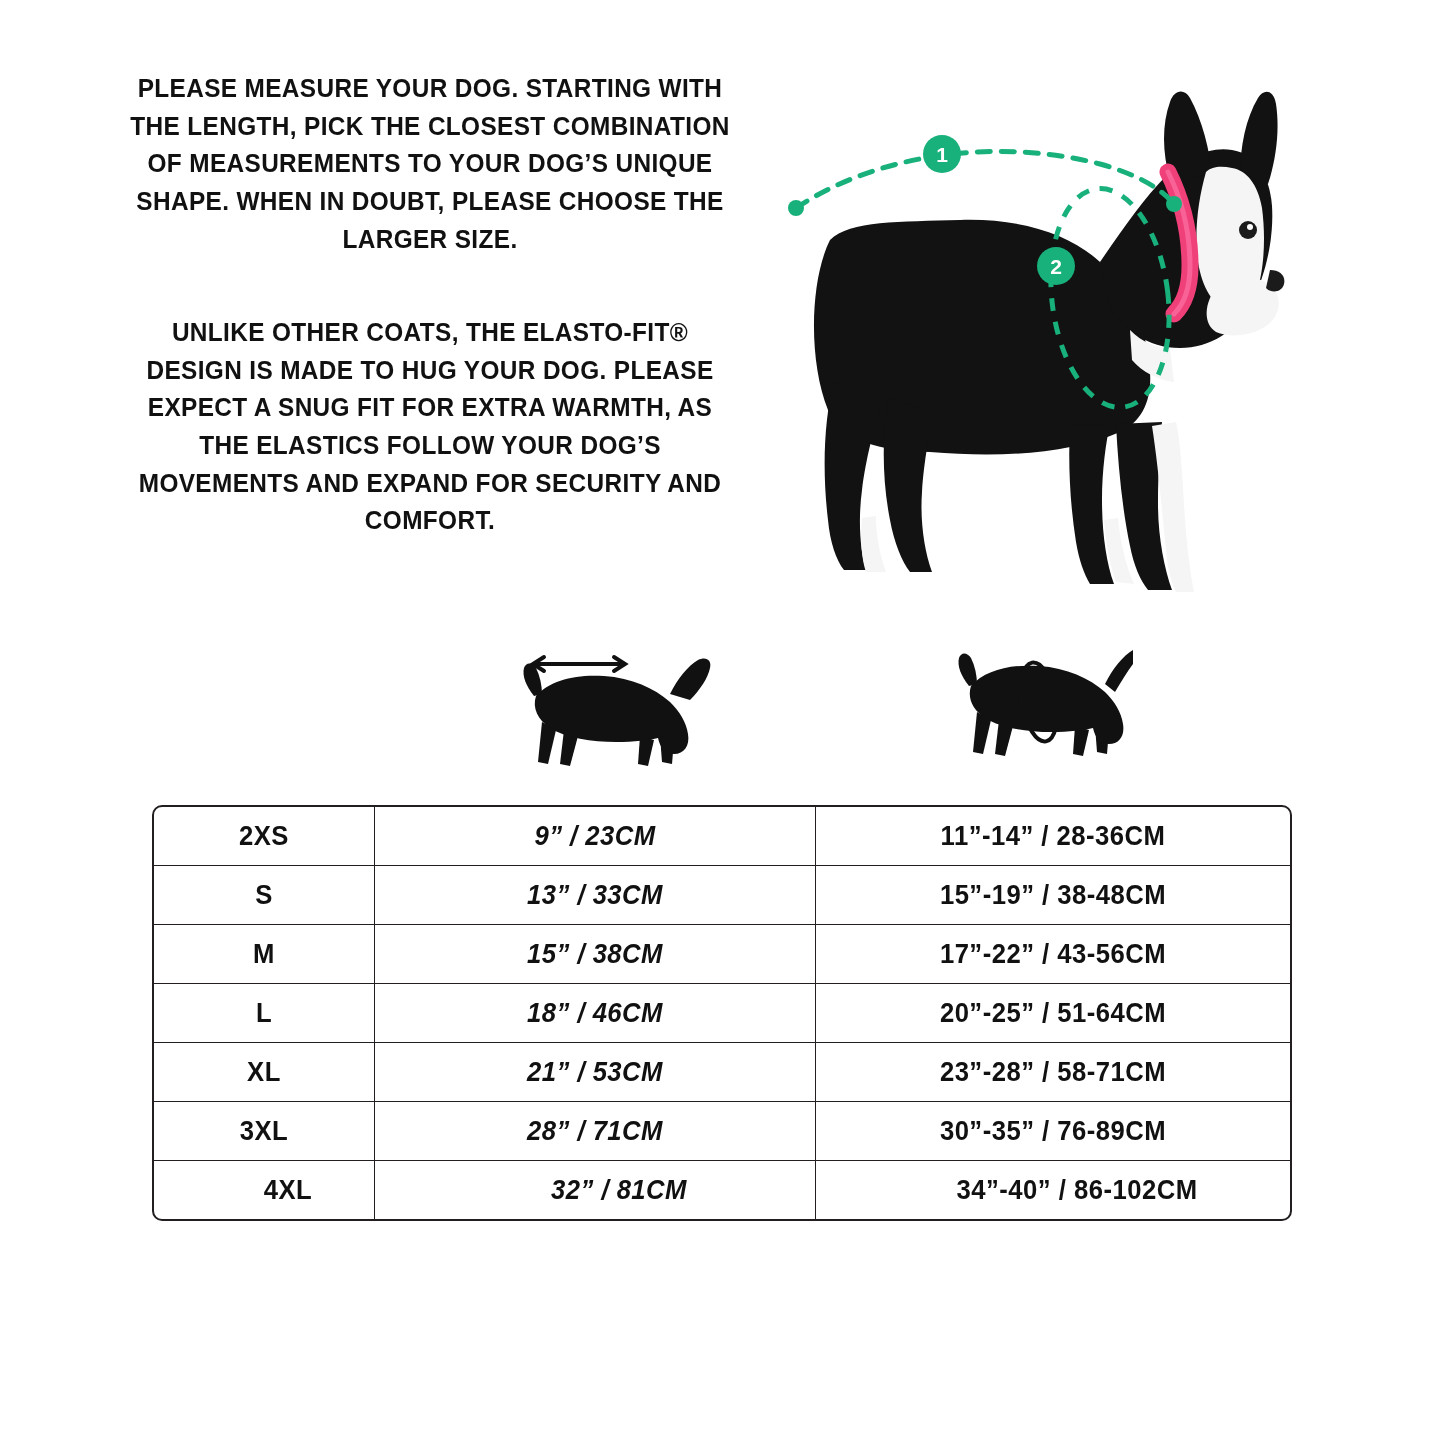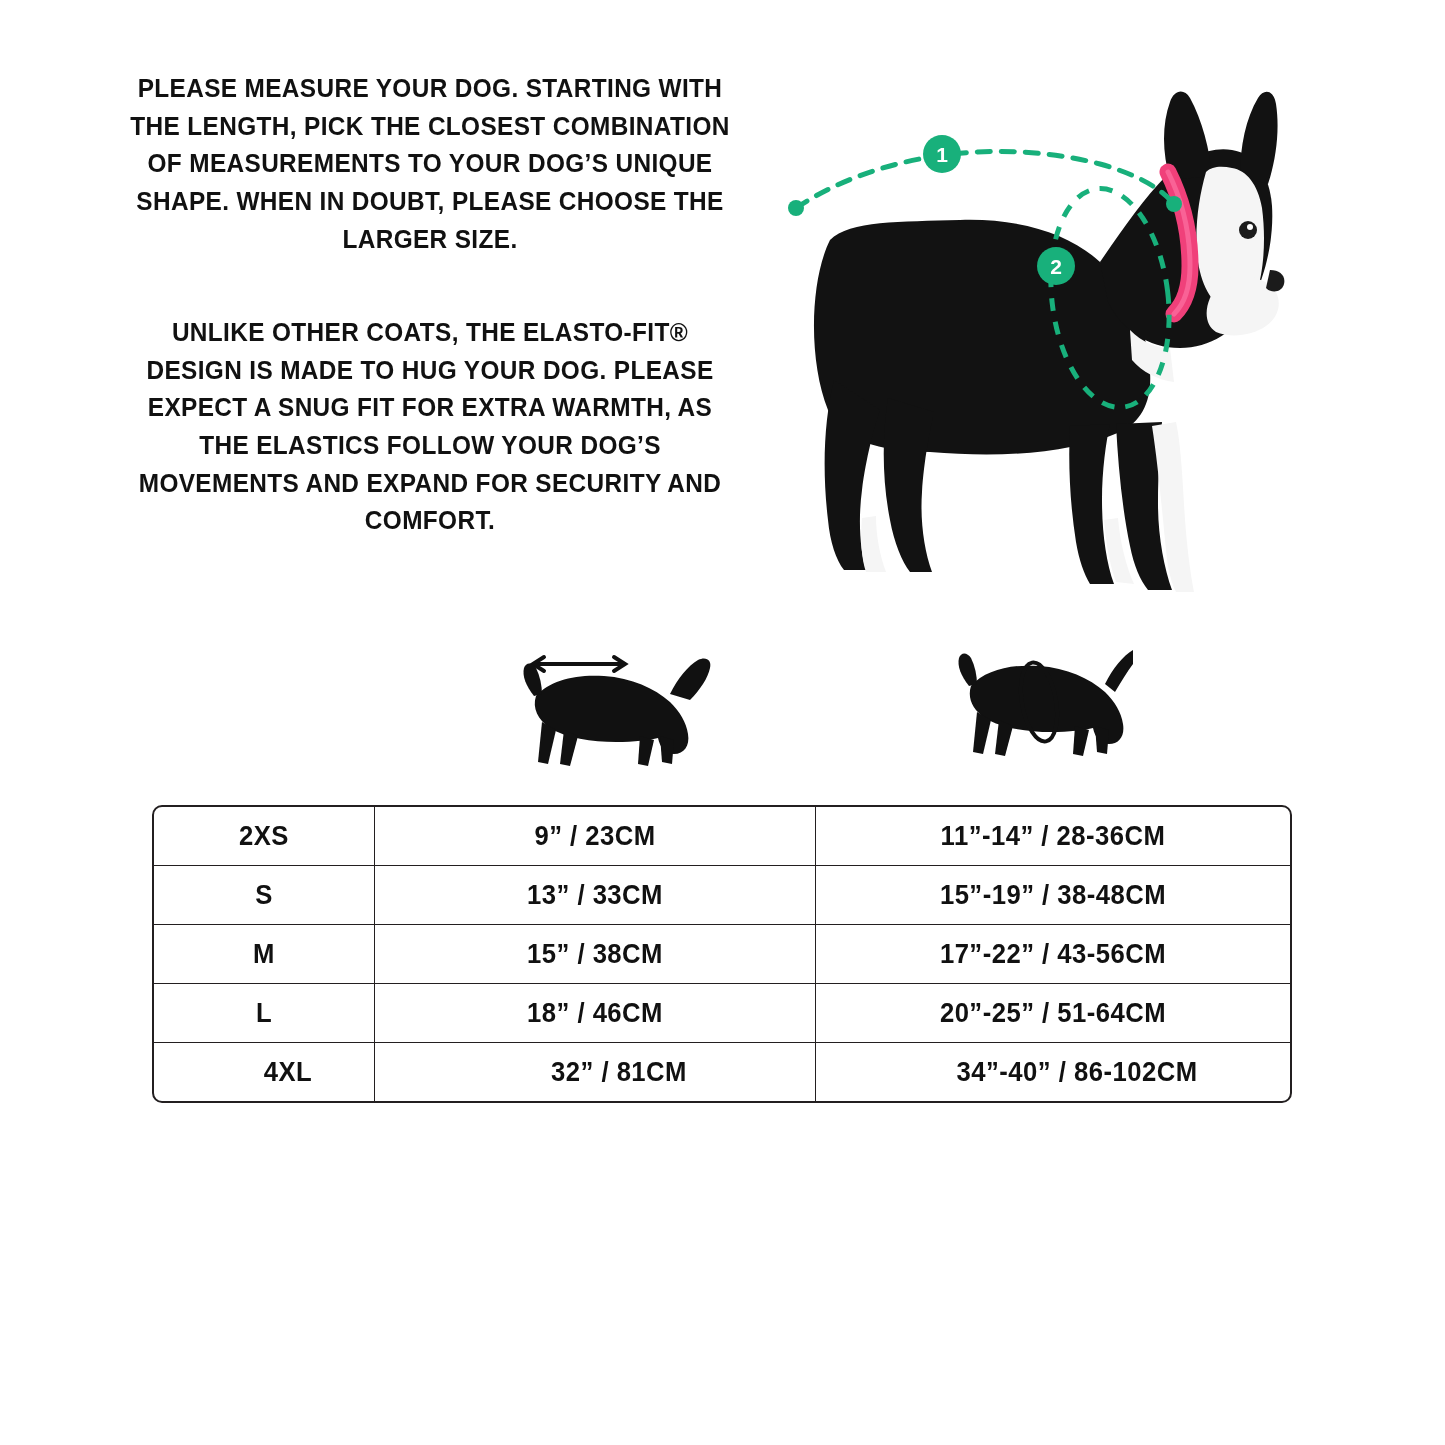--- a/index.html
+++ b/index.html
@@ -101,21 +101,21 @@
     font-weight: 700;
     font-family: "Liberation Sans Narrow", "Liberation Sans", sans-serif;
     letter-spacing: 0.5px;
     color: #111111;
     padding: 0;
   }
   table.size-table tr td:first-child { border-left: none; width: 220px; }
   table.size-table tr td:last-child  { border-right: none; }
   table.size-table tr:first-child td { border-top: none; }
   table.size-table tr:last-child td  { border-bottom: none; padding-left: 48px; }
-  table.size-table td.col-len { width: 440px; }
+  table.size-table td.col-len { width: 440px; font-style: italic; }
   .cell-inner { display: block; transform: scaleX(0.95); }
 </style>
 </head>
 <body>
 
 <div class="top-section">
 
   <div class="copy-col">
     <div class="para">PLEASE MEASURE YOUR DOG. STARTING WITH THE LENGTH, PICK THE CLOSEST COMBINATION OF MEASUREMENTS TO YOUR DOG’S UNIQUE SHAPE. WHEN IN DOUBT, PLEASE CHOOSE THE LARGER SIZE.</div>
     <div class="para">UNLIKE OTHER COATS, THE ELASTO-FIT® DESIGN IS MADE TO HUG YOUR DOG. PLEASE EXPECT A SNUG FIT FOR EXTRA WARMTH, AS THE ELASTICS FOLLOW YOUR DOG’S MOVEMENTS AND EXPAND FOR SECURITY AND COMFORT.</div>
@@ -275,20 +275,42 @@
           </td>
         <td class="col-len">
             <span class="cell-inner">18” / 46CM</span>
           </td>
         <td>
             <span class="cell-inner">20”-25” / 51-64CM</span>
           </td>
       </tr>
       <tr>
         <td>
+            <span class="cell-inner">XL</span>
+          </td>
+        <td class="col-len">
+            <span class="cell-inner">21” / 53CM</span>
+          </td>
+        <td>
+            <span class="cell-inner">23”-28” / 58-71CM</span>
+          </td>
+      </tr>
+      <tr>
+        <td>
+            <span class="cell-inner">3XL</span>
+          </td>
+        <td class="col-len">
+            <span class="cell-inner">28” / 71CM</span>
+          </td>
+        <td>
+            <span class="cell-inner">30”-35” / 76-89CM</span>
+          </td>
+      </tr>
+      <tr>
+        <td>
             <span class="cell-inner">4XL</span>
           </td>
         <td class="col-len">
             <span class="cell-inner">32” / 81CM</span>
           </td>
         <td>
             <span class="cell-inner">34”-40” / 86-102CM</span>
           </td>
       </tr>
     </tbody>

